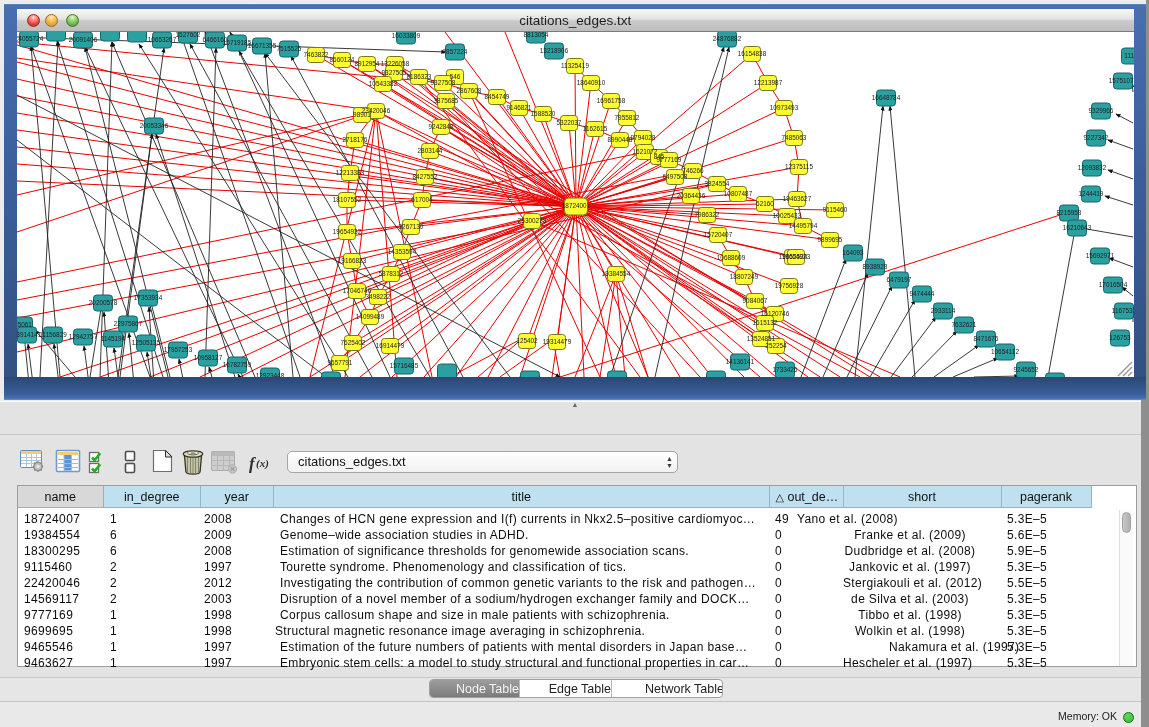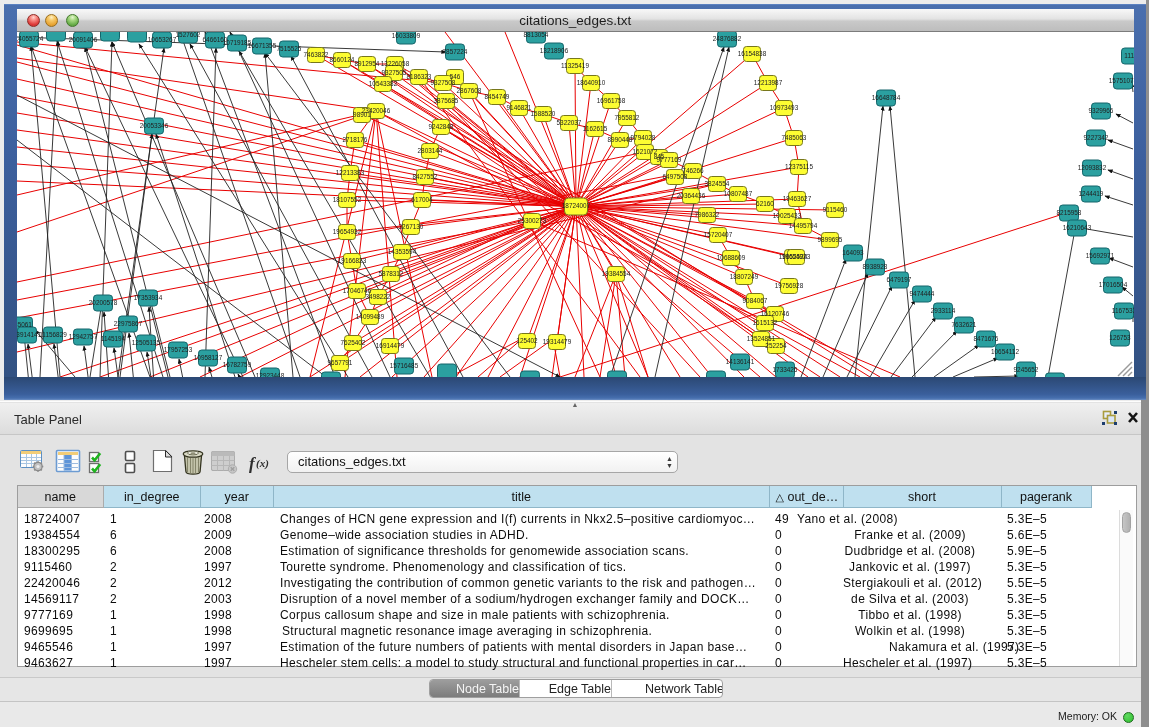--- a/index.html
+++ b/index.html
@@ -611,31 +611,20 @@
           <line x1="1128" y1="376" x2="1132" y2="372"></line>
         </g>
       </svg>
     </div>
   <div class="abs" style="left:0;top:373px;width:1142px;height:23px;background:linear-gradient(180deg,#2b4873 0%,#3a5f9c 75%,#466fae 92%,#6c8fc4 100%)"></div>
 </div>
 <div class="abs" id="rstrip"></div>
 <div class="abs" id="rstrip2"></div>
 <div class="abs" id="tpanel">
   <div style="position:absolute;left:570px;top:0px;width:10px;height:6px;color:#666;font-size:7px;line-height:6px;text-align:center;z-index:9">▲</div>
-  <div class="abs" id="phead">
-      <span>Table Panel</span>
-    <svg width="46" height="16" viewBox="0 0 46 16" style="position:absolute;right:0px;top:7px">
-      <rect x="8.5" y="1.5" width="7" height="7" fill="#e8eefb" stroke="#a99c3e" stroke-width="1.6"></rect>
-      <rect x="12.5" y="5.5" width="7.5" height="7.5" fill="#dbe7f8" stroke="#a99c3e" stroke-width="1.6"></rect>
-      <rect x="19" y="1" width="3" height="3" fill="#1c3d6e"></rect>
-        <rect x="7" y="12" width="3" height="3" fill="#1c3d6e"></rect>
-        <rect x="19" y="12" width="3" height="3" fill="#1c3d6e"></rect>
-      <path d="M34 3l8 9M42 3l-8 9" stroke="#151515" stroke-width="2.6"></path>
-    </svg>
-  </div>
   <div class="abs" id="toolrow">
       <svg width="270" height="32" viewBox="14 446 270 32" style="position:absolute;left:14px;top:12px">
         <g>
           <rect x="20.5" y="449.5" width="21" height="17" rx="1" fill="#fdfdfd" stroke="#5d8fc2"></rect>
           <rect x="21" y="450" width="20" height="3" fill="#f2cd78"></rect>
           <path d="M26.5 453V466 M31.5 453V466 M36.5 453V466 M21 456.5H41 M21 459.5H41 M21 462.5H41" stroke="#a9c6e2" fill="none"></path>
           <circle cx="38" cy="465.5" r="4.2" fill="#c2c2c2" stroke="#8a8a8a" stroke-width="1.2"></circle>
           <circle cx="38" cy="465.5" r="1.6" fill="#ededed"></circle>
           <g stroke="#8a8a8a" stroke-width="1.7">
             <path d="M38 460.2v1.6M38 469.2v1.6M32.7 465.5h1.6M41.7 465.5h1.6M34.2 461.7l1.2 1.2M40.6 468.1l1.2 1.2M41.8 461.7l-1.2 1.2M35.4 468.1l-1.2 1.2"></path>
@@ -755,39 +744,39 @@
       <span style="left:204px">1998</span>
       <span style="left:280px">Corpus callosum shape and size in male patients with schizophrenia.</span>
       <span style="left:775px">0</span>
       <span style="left:843px;width:134px;text-align:center">Tibbo et al. (1998)</span>
       <span style="left:1007px">5.3E–5</span>
     </div>
     <div class="trow" style="top:221.4px">
       <span style="left:24px">9699695</span>
       <span style="left:110px">1</span>
       <span style="left:204px">1998</span>
-      <span style="left:282px">Structural magnetic resonance image averaging in schizophrenia.</span>
+      <span style="left:275px">Structural magnetic resonance image averaging in schizophrenia.</span>
       <span style="left:775px">0</span>
       <span style="left:843px;width:134px;text-align:center">Wolkin et al. (1998)</span>
       <span style="left:1007px">5.3E–5</span>
     </div>
     <div class="trow" style="top:237.4px">
       <span style="left:24px">9465546</span>
       <span style="left:110px">1</span>
       <span style="left:204px">1997</span>
       <span style="left:280px">Estimation of the future numbers of patients with mental disorders in Japan base…</span>
       <span style="left:775px">0</span>
       <span style="left:889px;width:134px;text-align:left">Nakamura et al. (1997)</span>
       <span style="left:1007px">5.3E–5</span>
     </div>
     <div class="trow" style="top:253.5px">
       <span style="left:24px">9463627</span>
       <span style="left:110px">1</span>
       <span style="left:204px">1997</span>
-      <span style="left:280px">Hescheler stem cells: a model to study structural and functional properties in car…</span>
+      <span style="left:280px">Embryonic stem cells: a model to study structural and functional properties in car…</span>
       <span style="left:775px">0</span>
       <span style="left:843px;width:134px;text-align:left">Hescheler et al. (1997)</span>
       <span style="left:1007px">5.3E–5</span>
     </div>
   <div class="abs" id="tabrow">
     <div id="seg">
       <div style="left:0;width:89px;background:linear-gradient(180deg,#9d9d9d,#7c7c7c);color:#f4f4f4">Node Table</div>
       <div style="left:89px;width:92px;border-left:1px solid #b9b9b9">Edge Table</div>
       <div style="left:181px;width:113px;border-left:1px solid #b9b9b9">Network Table</div>
     </div>

